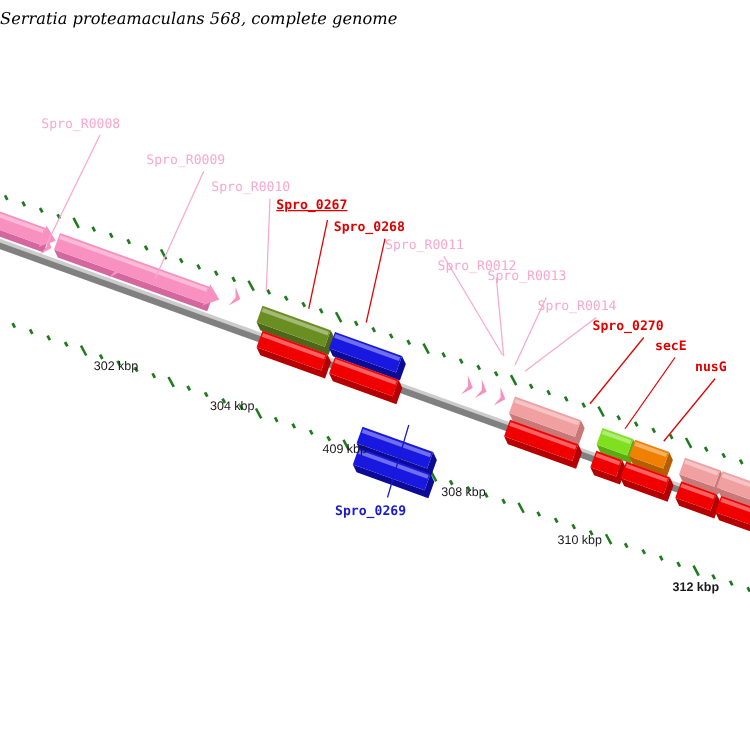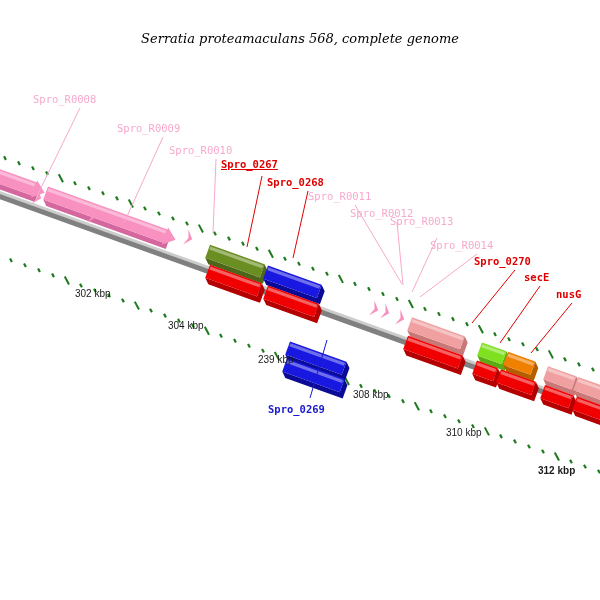--- a/index.html
+++ b/index.html
@@ -8,26 +8,24 @@
     background:#ffffff;
     font-family:"Liberation Sans", sans-serif;
     overflow:hidden;
     position:relative;
   }
   #stage{position:absolute;left:0;top:0;width:600px;height:600px;}
   svg{position:absolute;left:0;top:0;}
   .title{
     position:absolute;
     left:0;top:8px;width:600px;
-    text-align:center;
     font-family:"DejaVu Serif", serif;
     font-style:italic;
     font-size:13px;
     color:#000;
-    margin-top:23px;
   }
   .footer-left{
     position:absolute;left:18px;top:572px;
     font-size:12px;color:#000;
     font-family:"Liberation Sans", sans-serif;
   }
   .footer-right{
     position:absolute;left:262px;top:572px;
     font-size:12px;color:#000;
     font-family:"Liberation Sans", sans-serif;
@@ -288,17 +286,17 @@
     <div class="lbl pinkish" style="left: 308px; top: 190px;">Spro_R0011</div>
     <div class="lbl pinkish" style="left: 350px; top: 207px;">Spro_R0012</div>
     <div class="lbl pinkish" style="left: 390px; top: 215px;">Spro_R0013</div>
     <div class="lbl pinkish" style="left: 430px; top: 239px;">Spro_R0014</div>
     <div class="lbl redish" style="left: 474px; top: 255px;">Spro_0270</div>
     <div class="lbl redish" style="left: 524px; top: 271px;">secE</div>
     <div class="lbl redish" style="left: 556px; top: 288px;">nusG</div>
     <div class="lbl blueish" style="left: 268px; top: 403px;">Spro_0269</div>
     <div class="ruler" style="left: 75px; top: 288px;">302 kbp</div>
     <div class="ruler" style="left: 168px; top: 320px;">304 kbp</div>
-    <div class="ruler" style="left: 258px; top: 354px;">239 kbp</div>
+    <div class="ruler" style="left: 258px; top: 354px;">409 kbp</div>
     <div class="ruler" style="left: 353px; top: 389px;">308 kbp</div>
     <div class="ruler" style="left: 446px; top: 427px;">310 kbp</div>
     <div class="ruler" style="left: 538px; top: 465px; font-weight: bold;">312 kbp</div>
   </div>
 
 </body></html>

